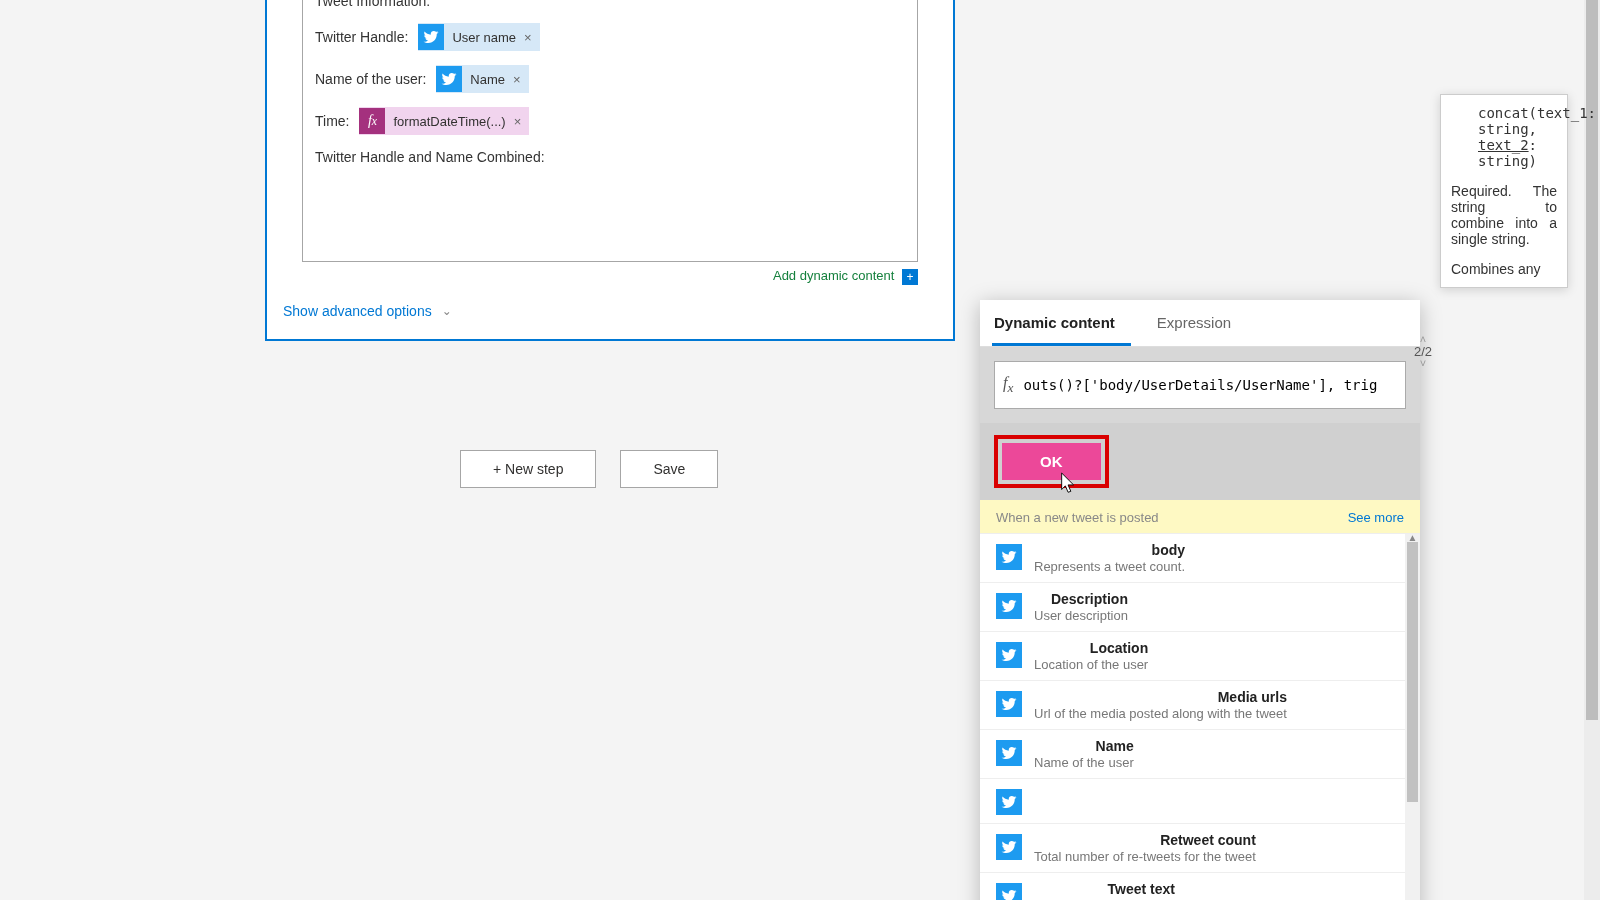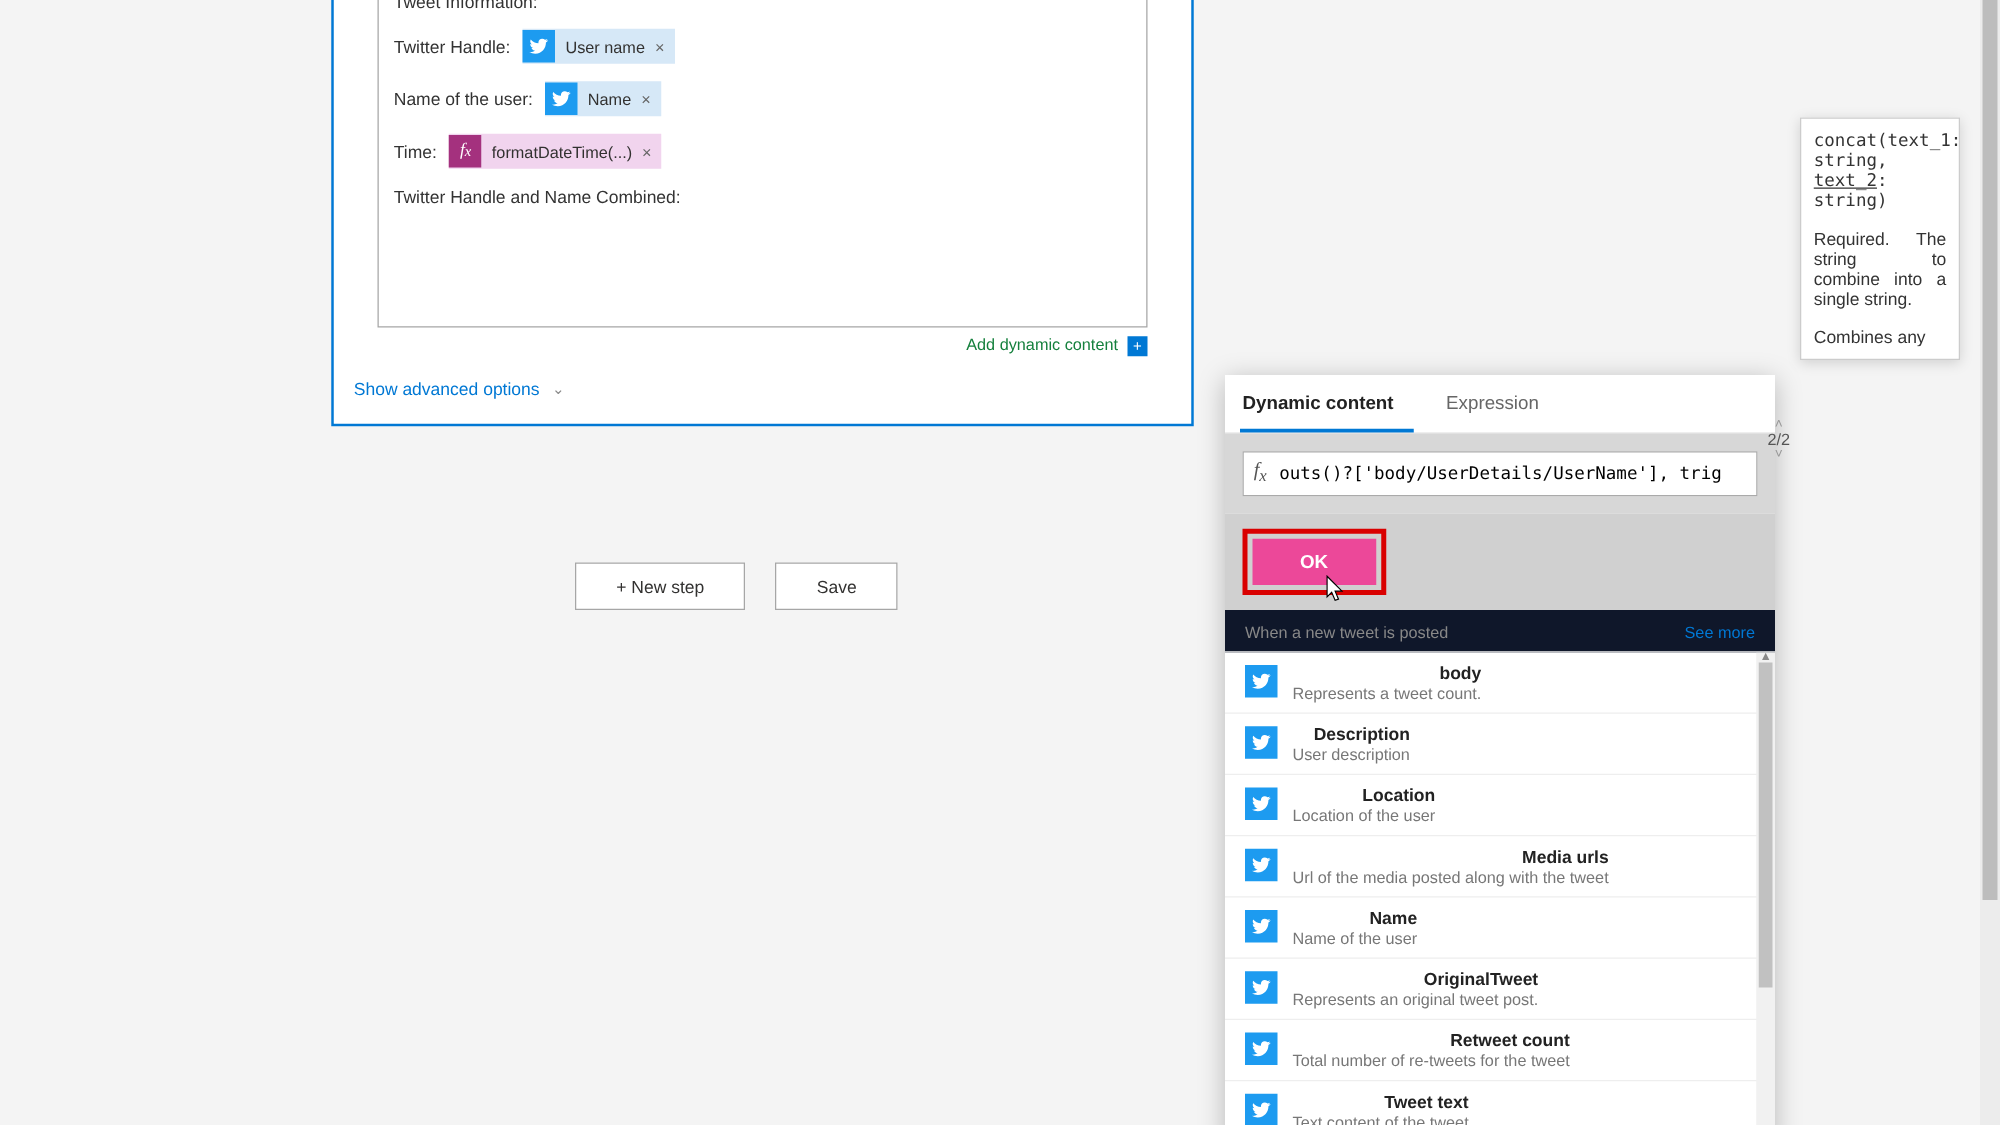--- a/index.html
+++ b/index.html
@@ -135,21 +135,21 @@
   }
   .expr-row {
     background: #d7d7d7;
     padding: 14px 14px;
   }
   .expr-input-wrap {
     background: #fff;
     border: 1px solid #aaa;
     display: flex;
     align-items: center;
-    height: 36px;
+    height: 48px;
     padding: 16px 8px;
   }
   .expr-input-wrap .fx-lab {
     font-style: italic;
     font-family: "Times New Roman", serif;
     color: #555;
     margin-right: 10px;
     font-size: 16px;
   }
   .expr-input {
@@ -184,21 +184,21 @@
     left: 60px; top: 32px;
     width: 22px; height: 26px;
     pointer-events: none;
   }
   .section-hdr {
     display: flex;
     justify-content: space-between;
     padding: 10px 16px 8px 16px;
     color: #888;
     font-size: 13px;
-    background: #0f172a;
+    background: #fef9c3;
     border-bottom: 1px solid #eee;
   }
   .section-hdr a { color: #0078d4; text-decoration: none; }
   .item-list { max-height: 430px; overflow: hidden; position: relative; }
   .dyn-item {
     display: flex;
     align-items: flex-start;
     padding: 8px 16px;
     border-bottom: 1px solid #eee;
     cursor: pointer;
@@ -228,21 +228,21 @@
     left: 1440px; top: 94px;
     width: 128px;
     background: #fff;
     border: 1px solid #ccc;
     box-shadow: 0 2px 10px rgba(0,0,0,0.15);
     padding: 10px 10px;
     font-size: 14px;
     color: #333;
     font-family: Consolas, monospace;
   }
-  .tip .sig { margin-bottom: 14px; }
+  .tip .sig { margin-bottom: 14px; margin-left: 27px; }
   .tip .uline { text-decoration: underline; }
   .tip .desc { font-family: "Segoe UI", sans-serif; text-align: justify; }
 
   
   .vscroll {
     position: absolute;
     right: 0; top: 0; bottom: 0;
     width: 15px;
     background: #f1f1f1;
   }
@@ -421,24 +421,20 @@
           <div class="dyn-title">Name</div>
           <div class="dyn-desc">Name of the user</div>
         </span>
       </div>
       <div class="dyn-item">
         <span class="dyn-icon">
           <svg class="bird" viewBox="0 0 24 24">
             <path d="M23 4.9c-.8.4-1.7.6-2.6.8.9-.6 1.6-1.4 2-2.5-.9.5-1.9.9-2.9 1.1C18.6 3.4 17.4 3 16.1 3c-2.5 0-4.5 2-4.5 4.5 0 .4 0 .7.1 1C7.9 8.3 4.6 6.5 2.4 3.8c-.4.7-.6 1.4-.6 2.3 0 1.6.8 3 2 3.8-.7 0-1.4-.2-2-.5v.1c0 2.2 1.6 4 3.6 4.4-.4.1-.8.2-1.2.2-.3 0-.6 0-.9-.1.6 1.8 2.3 3.1 4.3 3.1-1.6 1.2-3.6 2-5.7 2-.4 0-.7 0-1.1-.1C2.9 20.3 5.3 21 7.8 21c8.3 0 12.8-6.9 12.8-12.8v-.6c.9-.6 1.7-1.4 2.4-2.3z"></path>
           </svg>
         </span>
-        <span>
-          <div class="dyn-title">OriginalTweet</div>
-          <div class="dyn-desc">Represents an original tweet post.</div>
-        </span>
       </div>
       <div class="dyn-item">
         <span class="dyn-icon">
           <svg class="bird" viewBox="0 0 24 24">
             <path d="M23 4.9c-.8.4-1.7.6-2.6.8.9-.6 1.6-1.4 2-2.5-.9.5-1.9.9-2.9 1.1C18.6 3.4 17.4 3 16.1 3c-2.5 0-4.5 2-4.5 4.5 0 .4 0 .7.1 1C7.9 8.3 4.6 6.5 2.4 3.8c-.4.7-.6 1.4-.6 2.3 0 1.6.8 3 2 3.8-.7 0-1.4-.2-2-.5v.1c0 2.2 1.6 4 3.6 4.4-.4.1-.8.2-1.2.2-.3 0-.6 0-.9-.1.6 1.8 2.3 3.1 4.3 3.1-1.6 1.2-3.6 2-5.7 2-.4 0-.7 0-1.1-.1C2.9 20.3 5.3 21 7.8 21c8.3 0 12.8-6.9 12.8-12.8v-.6c.9-.6 1.7-1.4 2.4-2.3z"></path>
           </svg>
         </span>
         <span>
           <div class="dyn-title">Retweet count</div>
           <div class="dyn-desc">Total number of re-tweets for the tweet</div>

